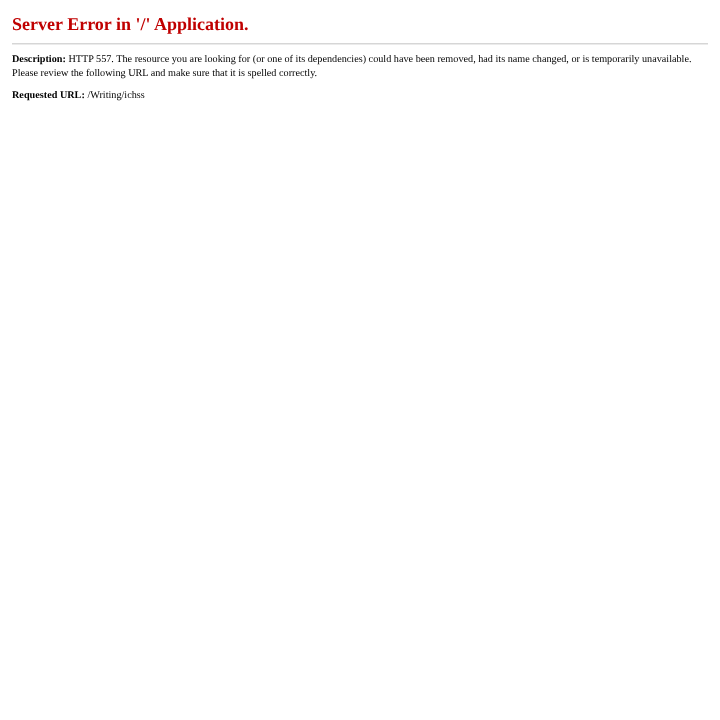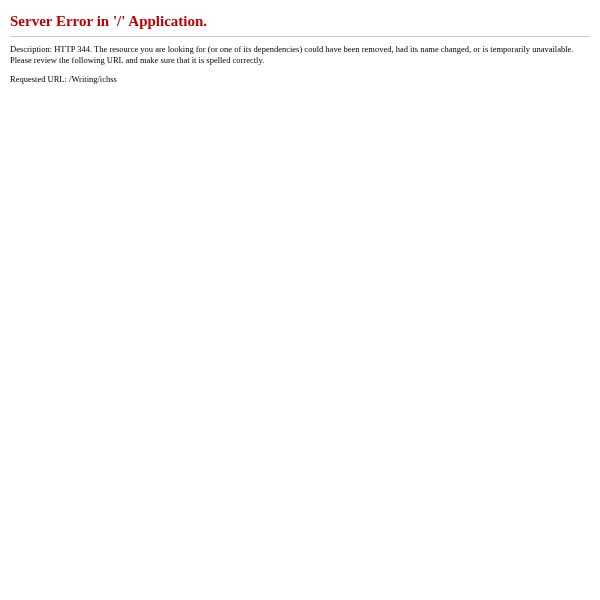--- a/index.html
+++ b/index.html
@@ -47,21 +47,21 @@
     line-height: 1.2;
   }
   .detail-line {
     font-family: "Liberation Serif", serif;
     font-size: 8.5px;
     line-height: 1.35;
     margin: 0 0 7px 0;
     color: #000000;
   }
   .detail-label {
-    font-weight: normal;
+    font-weight: bold;
     margin-top: 27px;
   }
   .detail-text {
     font-weight: normal;
   }
   .url-line {
     margin-top: 5px;
   }
 </style>
 </head>
@@ -69,21 +69,21 @@
 
 <div class="page">
 
   <h1 class="error-title">Server Error in '/' Application.</h1>
 
   <hr class="divider">
 
 
   <div class="detail-line">
     <span class="detail-label">Description:</span>
-    <span class="detail-text">HTTP 344. The resource you are looking for (or one of its dependencies) could have been removed, had its name changed, or is temporarily unavailable.  Please review the following URL and make sure that it is spelled correctly.</span>
+    <span class="detail-text">HTTP 557. The resource you are looking for (or one of its dependencies) could have been removed, had its name changed, or is temporarily unavailable.  Please review the following URL and make sure that it is spelled correctly.</span>
   </div>
 
   <div class="detail-line url-line">
     <span class="detail-label">Requested URL:</span>
     <span class="detail-text">/Writing/ichss</span>
   </div>
 
 </div>
 
 </body></html>

